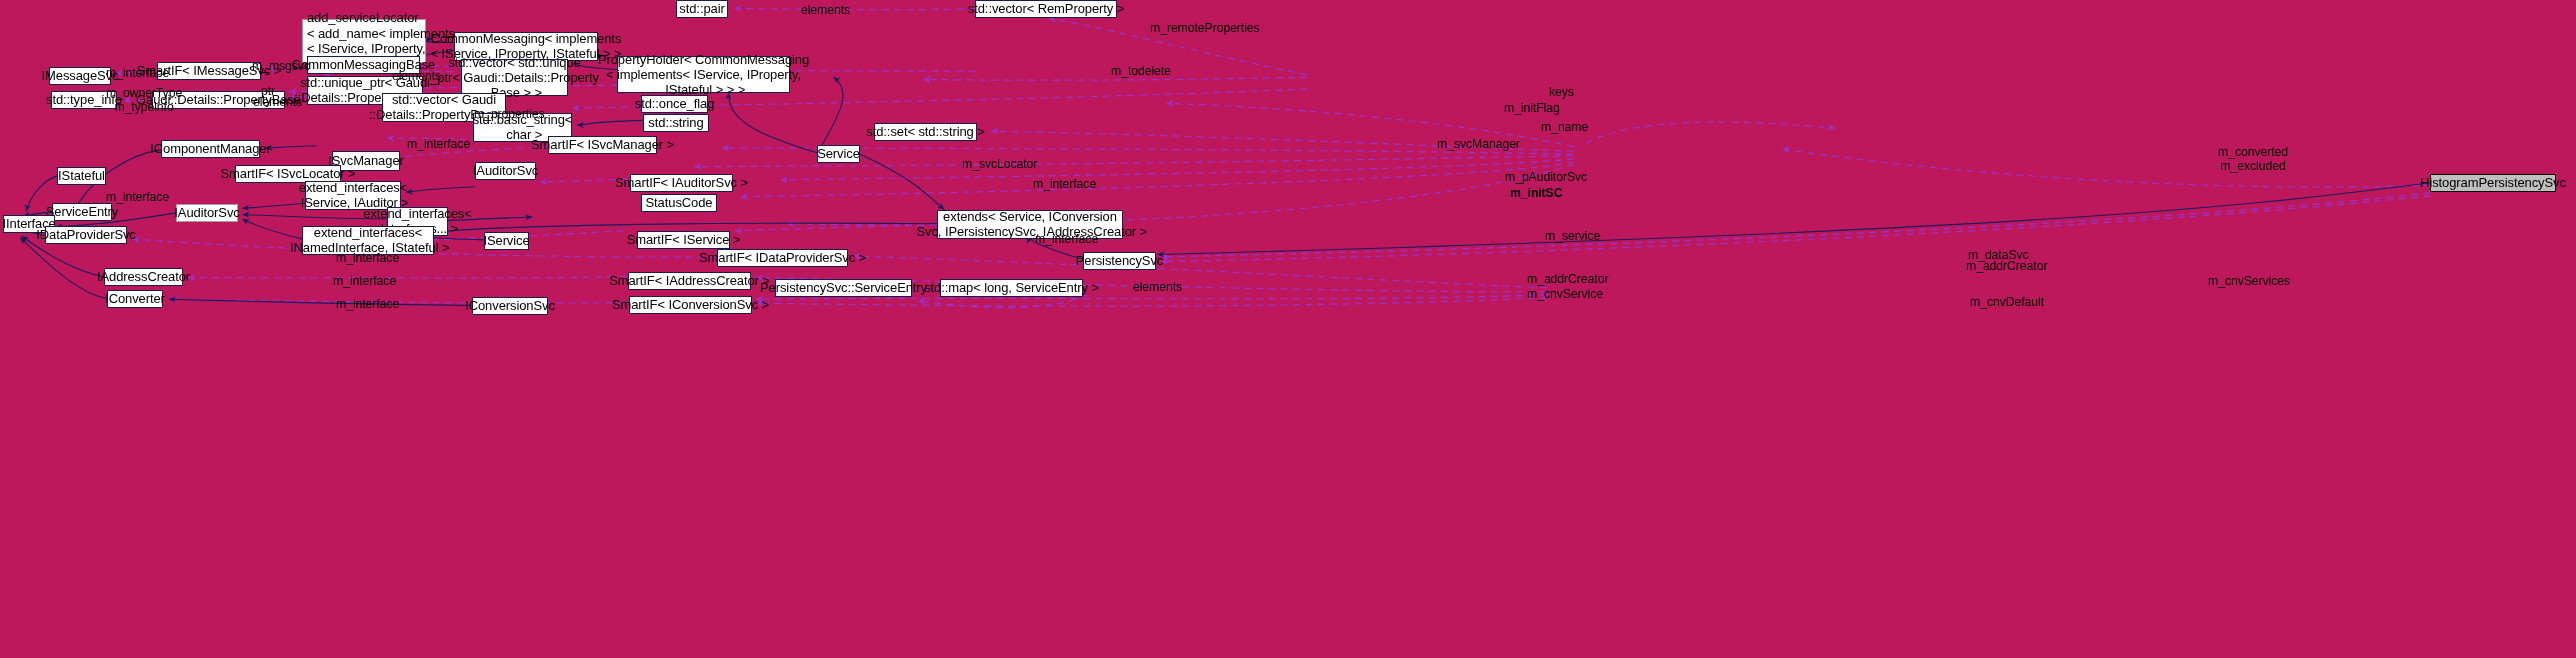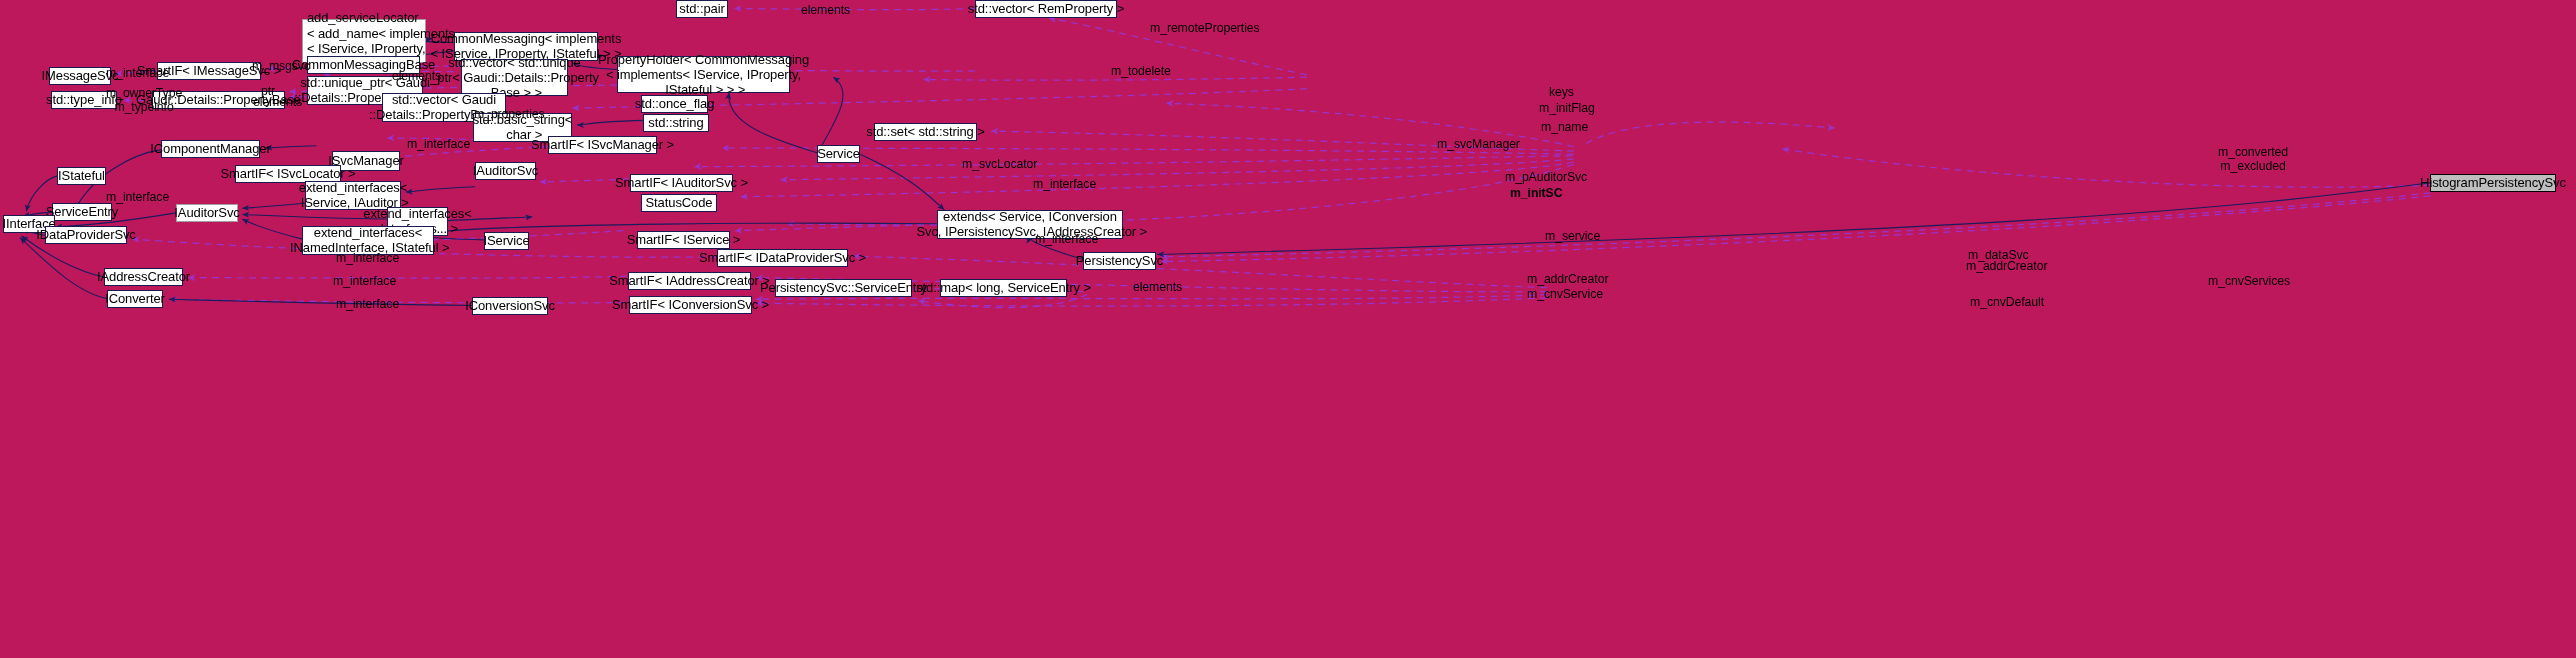--- a/index.html
+++ b/index.html
@@ -201,39 +201,39 @@
       <div class="node" style="left: 45px; top: 226px; width: 82px; height: 18px;">IDataProviderSvc</div>
       <div class="node" style="left: 302px; top: 226px; width: 132px; height: 28.5px;">extend_interfaces&lt;
  INamedInterface, IStateful &gt;</div>
       <div class="node" style="left: 484px; top: 232px; width: 45px; height: 18px;">IService</div>
       <div class="node" style="left: 637px; top: 231px; width: 93px; height: 18px;">SmartIF&lt; IService &gt;</div>
       <div class="node" style="left: 717px; top: 249px; width: 131px; height: 18px;">SmartIF&lt; IDataProviderSvc &gt;</div>
       <div class="node" style="left: 1083px; top: 252px; width: 73px; height: 18px;">PersistencySvc</div>
       <div class="node" style="left: 104px; top: 268px; width: 79px; height: 18px;">IAddressCreator</div>
       <div class="node" style="left: 628px; top: 272px; width: 123px; height: 18px;">SmartIF&lt; IAddressCreator &gt;</div>
       <div class="node" style="left: 775px; top: 279px; width: 137px; height: 18px;">PersistencySvc::ServiceEntry</div>
-      <div class="node" style="left: 940px; top: 279px; width: 127px; height: 18px;">std::map&lt; long, ServiceEntry &gt;</div>
+      <div class="node" style="left: 940px; top: 279px; width: 143px; height: 18px;">std::map&lt; long, ServiceEntry &gt;</div>
       <div class="node" style="left: 107px; top: 290px; width: 56px; height: 18px;">IConverter</div>
       <div class="node" style="left: 472px; top: 297px; width: 76px; height: 18px;">IConversionSvc</div>
       <div class="node" style="left: 629px; top: 296px; width: 123px; height: 18px;">SmartIF&lt; IConversionSvc &gt;</div>
     </div>
   <div id="label-layer">
       <div class="edge-label" style="left: 801px; top: 3.1px;">elements</div>
       <div class="edge-label" style="left: 1150px; top: 21px;">m_remoteProperties</div>
       <div class="edge-label" style="left: 252px; top: 59px;">m_msgsvc</div>
       <div class="edge-label" style="left: 1111px; top: 64px;">m_todelete</div>
       <div class="edge-label" style="left: 392px; top: 69px;">elements</div>
       <div class="edge-label" style="left: 106px; top: 66px;">m_interface</div>
       <div class="edge-label" style="left: 261px; top: 84px;">ptr</div>
       <div class="edge-label" style="left: 106px; top: 86px;">m_ownerType
 m_typeinfo</div>
       <div class="edge-label" style="left: 253px; top: 95px;">elements</div>
       <div class="edge-label" style="left: 474px; top: 107px;">m_properties</div>
       <div class="edge-label" style="left: 1549px; top: 85px;">keys</div>
-      <div class="edge-label" style="left: 1539px; top: 101px;">m_initFlag</div>
+      <div class="edge-label" style="left: 1504px; top: 101px;">m_initFlag</div>
       <div class="edge-label" style="left: 1541px; top: 120px;">m_name</div>
       <div class="edge-label" style="left: 407px; top: 137px;">m_interface</div>
       <div class="edge-label" style="left: 1437px; top: 137px;">m_svcManager</div>
       <div class="edge-label" style="left: 2218px; top: 145px;">m_converted
 m_excluded</div>
       <div class="edge-label" style="left: 962px; top: 157px;">m_svcLocator</div>
       <div class="edge-label" style="left: 1033px; top: 177px;">m_interface</div>
       <div class="edge-label" style="left: 1505px; top: 170px;">m_pAuditorSvc</div>
       <div class="edge-label" style="left: 1510px; top: 186px; font-weight: bold;">m_initSC</div>
       <div class="edge-label" style="left: 106px; top: 190px;">m_interface</div>

